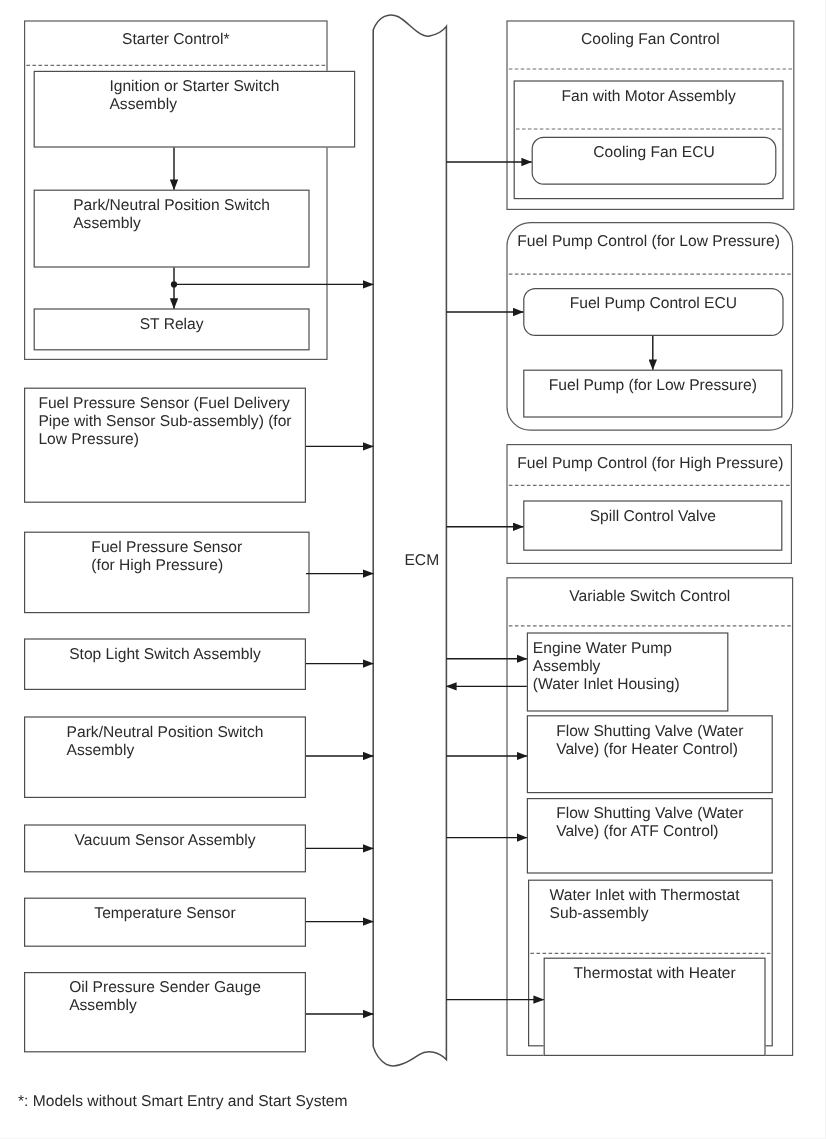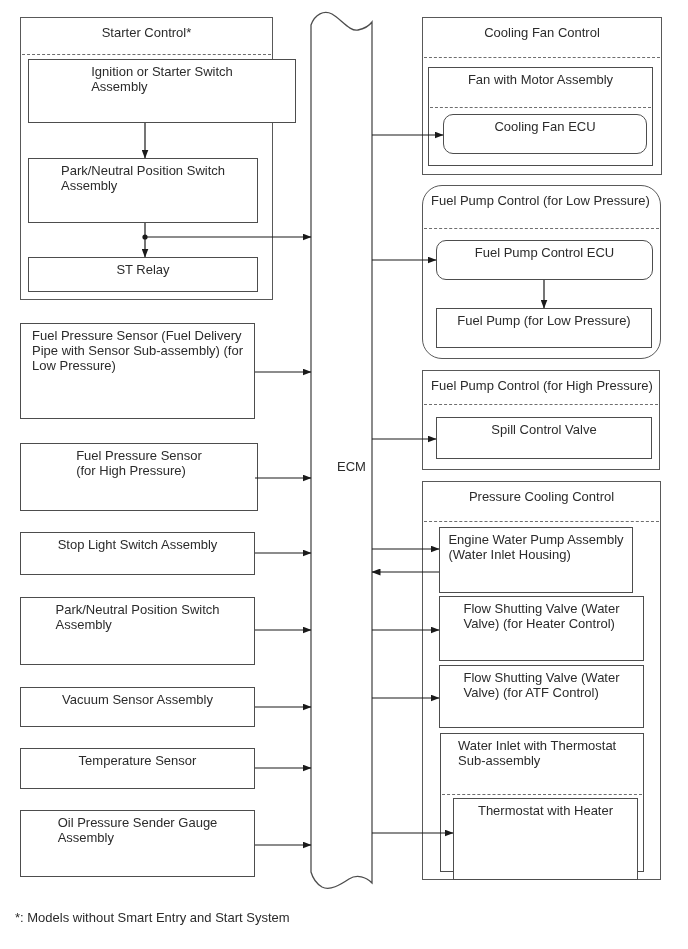--- a/index.html
+++ b/index.html
@@ -100,24 +100,24 @@
 
   <div class="group" style="left:422px; top:370px; width:238px; height:100px;">
     <div class="gtitle left">Fuel Pump Control (for High Pressure)</div>
     <div class="dash" style="left:1px; right:1px; top:33px;"></div>
   </div>
   <div class="box" style="left:436px; top:417px; width:216px; height:42px;">
     <span class="txt">Spill Control Valve</span>
   </div>
 
   <div class="group" style="left:422px; top:481px; width:239px; height:399px;">
-    <div class="gtitle">Pressure Cooling Control</div>
+    <div class="gtitle">Variable Switch Control</div>
     <div class="dash" style="left:1px; right:1px; top:39px;"></div>
   </div>
-  <div class="box" style="left:439px; top:527px; width:194px; height:66px;">
+  <div class="box" style="left:439px; top:527px; width:168px; height:66px;">
     <span class="txt">Engine Water Pump Assembly
 (Water Inlet Housing)</span>
   </div>
   <div class="box" style="left:439px; top:596px; width:205px; height:65px;">
     <span class="txt">Flow Shutting Valve (Water
 Valve) (for Heater Control)</span>
   </div>
   <div class="box" style="left:439px; top:665px; width:205px; height:63px;">
     <span class="txt">Flow Shutting Valve (Water
 Valve) (for ATF Control)</span>

